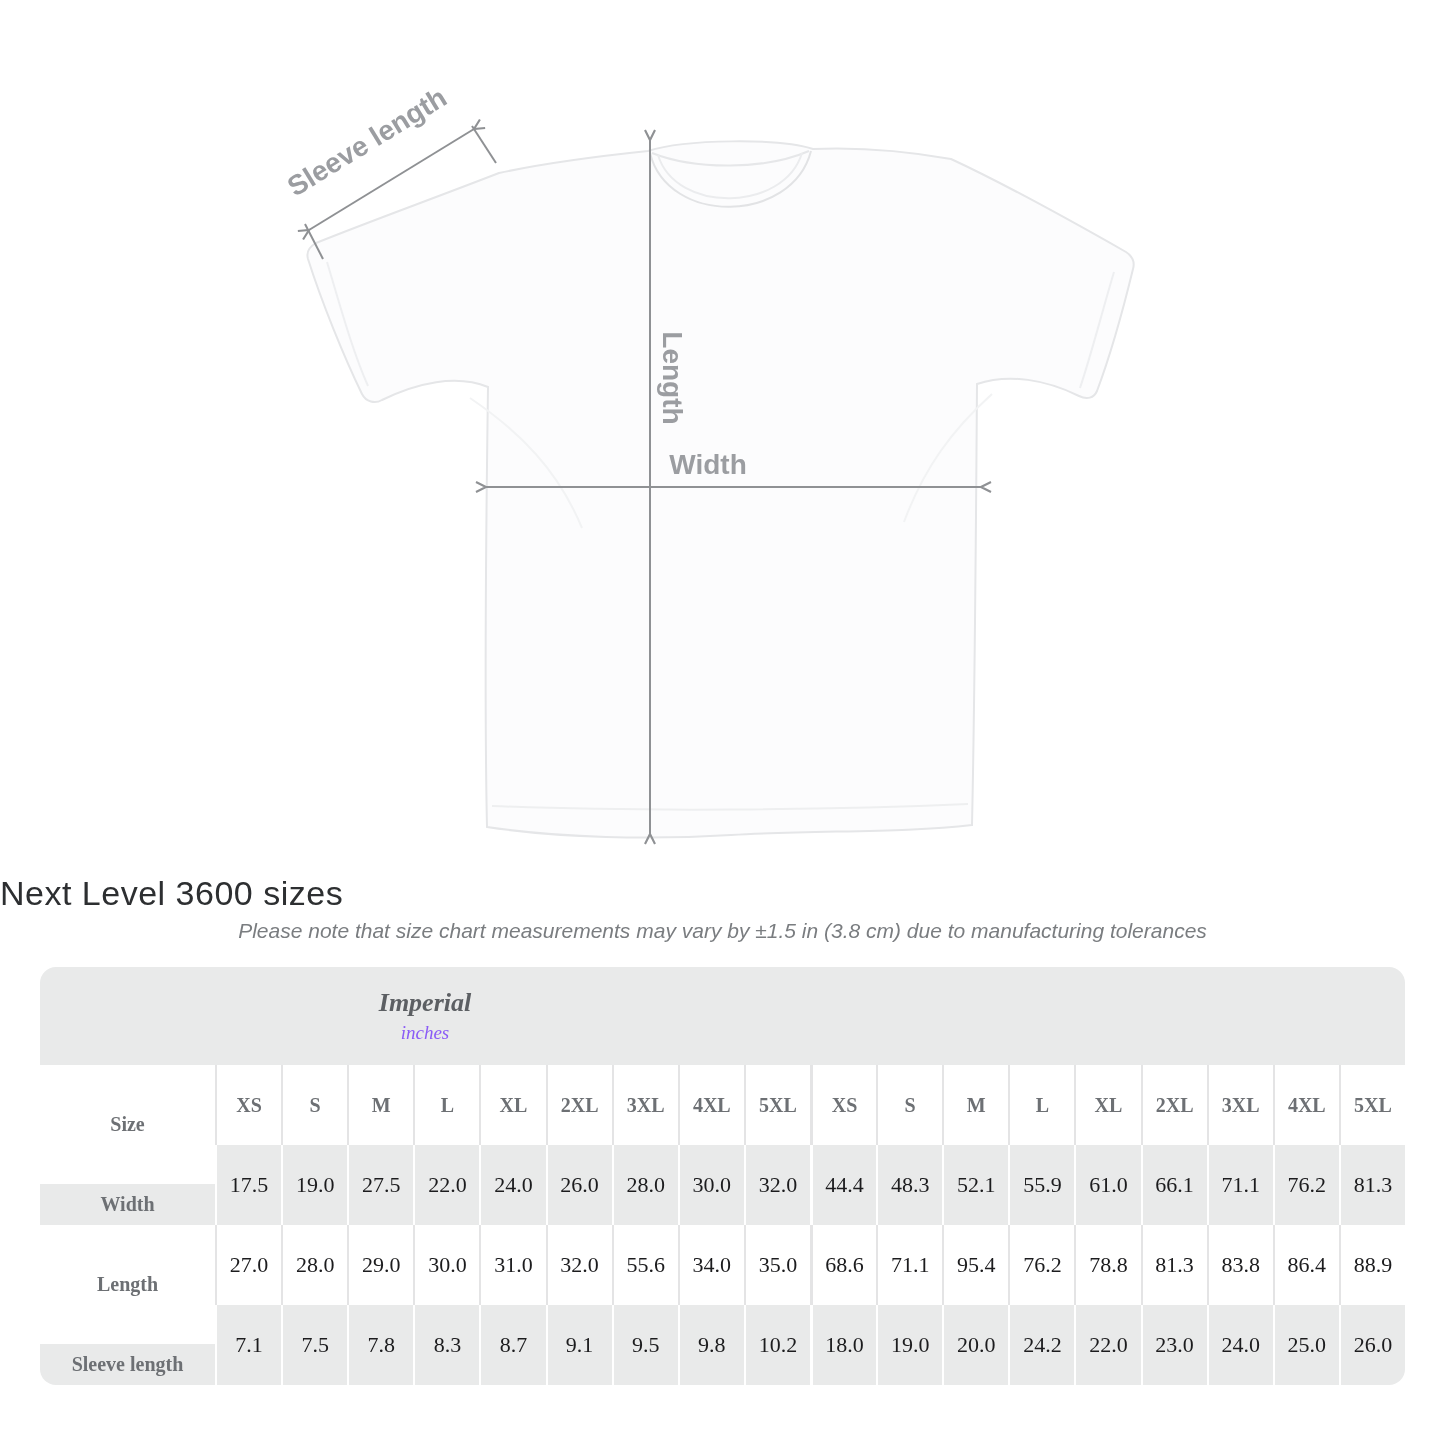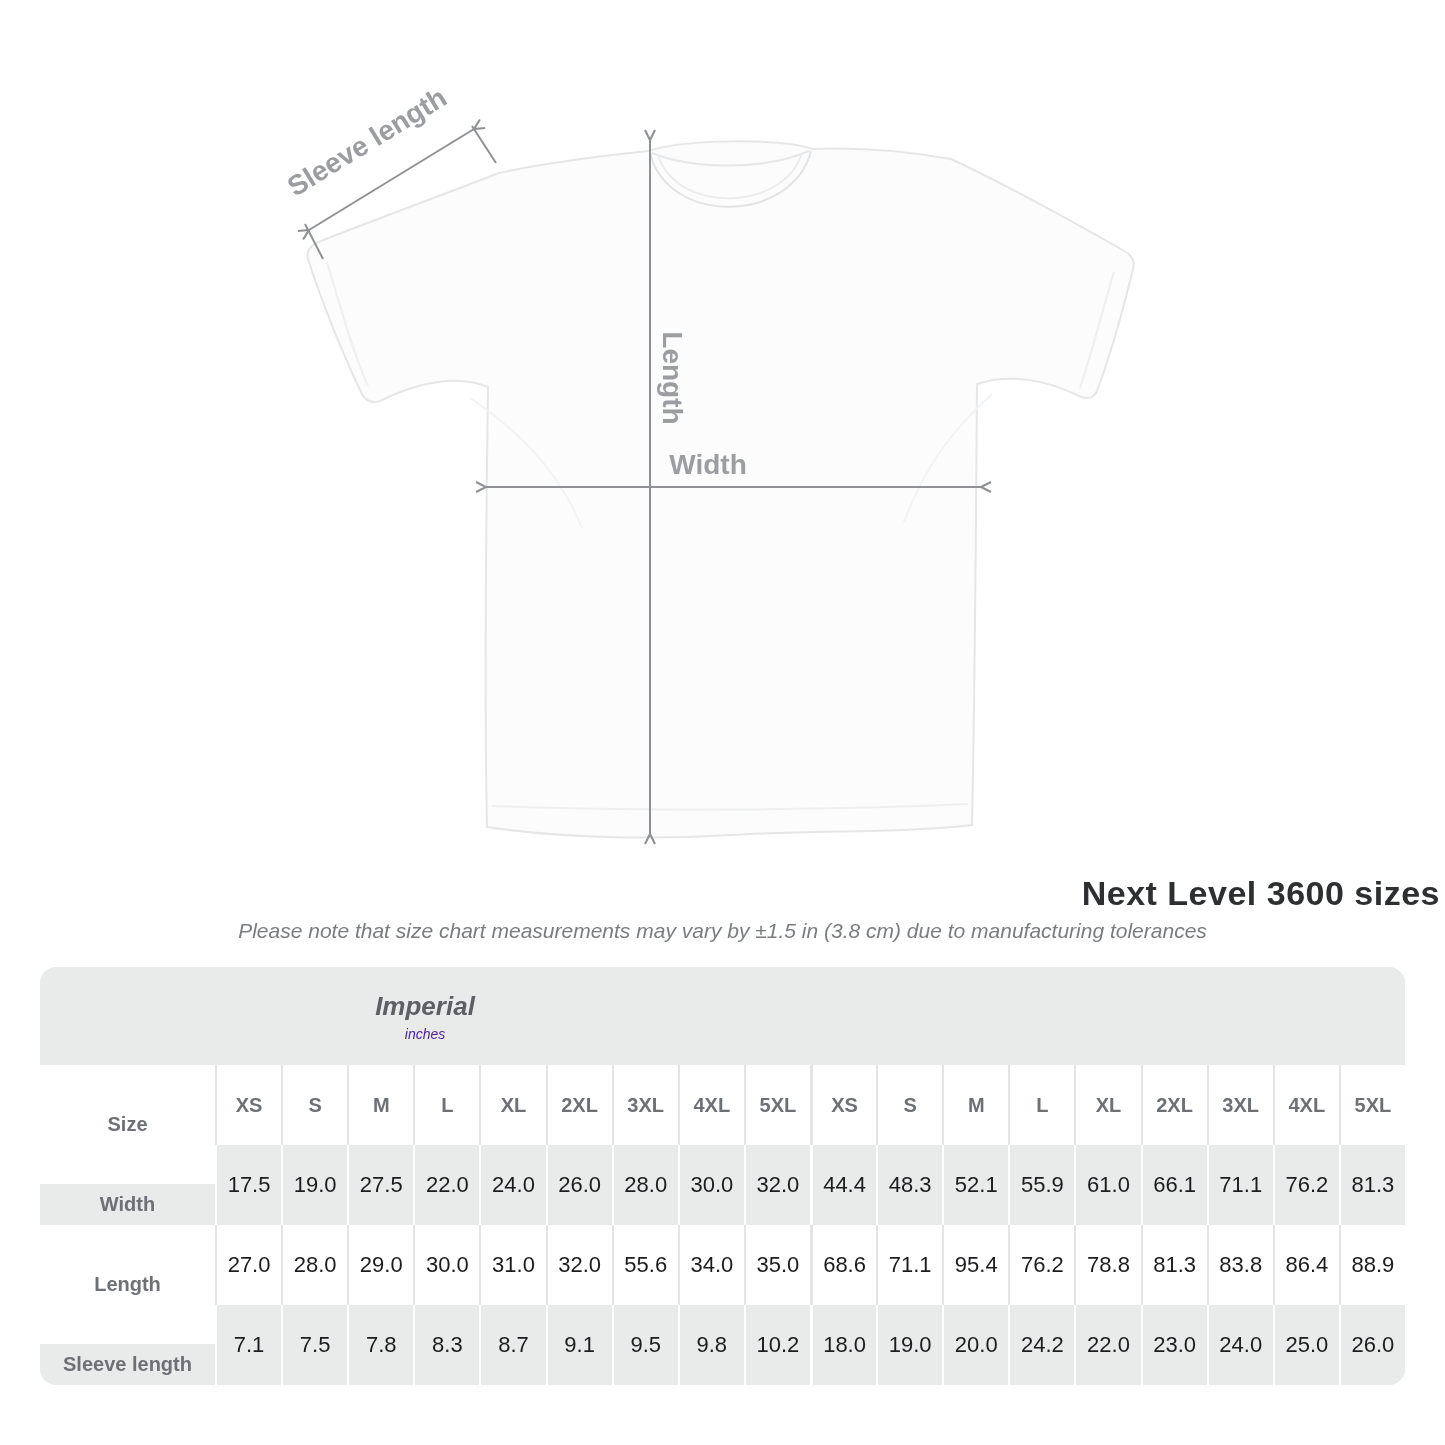--- a/index.html
+++ b/index.html
@@ -3,35 +3,35 @@
 <meta charset="utf-8">
 <style>
   html,body{margin:0;padding:0;background:#fff;}
   .canvas{
     width:1445px;height:1445px;background:#ffffff;overflow:hidden;
     font-family:"Liberation Sans",sans-serif;position:relative;
   }
   svg{display:block;}
   .dim-label{font-family:"Liberation Sans",sans-serif;font-weight:bold;font-size:28px;fill:#9b9da1;}
   .page-title{
-    margin:12px 5px 6px 0;text-align:right;font-size:34px;font-weight:bold;
+    margin:12px 5px 6px 0;text-align:left;font-size:34px;font-weight:normal;
     color:#2d2f31;letter-spacing:.5px;
   }
   .page-note{
     margin:0 0 24px 0;text-align:center;font-style:italic;font-size:21px;color:#7a7d80;
   }
-  .size-table{margin:0 40px;width:1365px;}
+  .size-table{margin:0 40px;width:1365px;font-family:Liberation Serif, serif;}
   .band{
     display:flex;height:98px;background:#e9eaea;border-radius:16px 16px 0 0;
   }
   .band-half{display:flex;flex-direction:column;align-items:center;justify-content:center;}
   .band-half.h1{width:770px;}
   .band-half.h2{width:595px;}
   .band-title{font-size:26px;font-weight:bold;font-style:italic;color:#5c5f63;}
-  .band-sub{font-size:14px;font-style:italic;color:#4c1d95;margin-top:4px;}
+  .band-sub{font-size:19px;font-style:italic;color:#8b5cf6;margin-top:4px;}
   .grid{display:grid;grid-template-columns:175px repeat(18,1fr);grid-auto-rows:80px;}
   .c{
     display:flex;align-items:center;justify-content:center;
     font-size:22px;color:#1c1c1e;background:#fff;border-left:2px solid #e4e4e5;
   }
   .c.g{background:#e9eaea;border-left:2px solid #ffffff;}
   .c.head,.c.lab{font-weight:bold;font-size:20px;color:#6d7074;}
   .c.nb{border-left:none;margin-top:39px;}
   .c.mid{border-left-width:3px;}
   .c.blr{border-bottom-left-radius:16px;}

